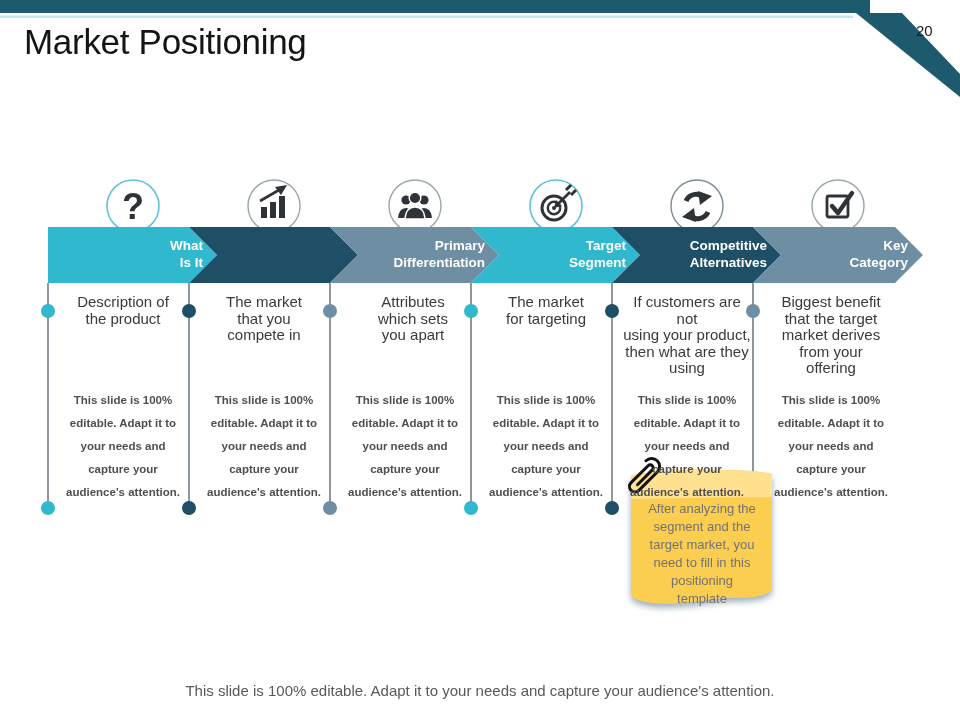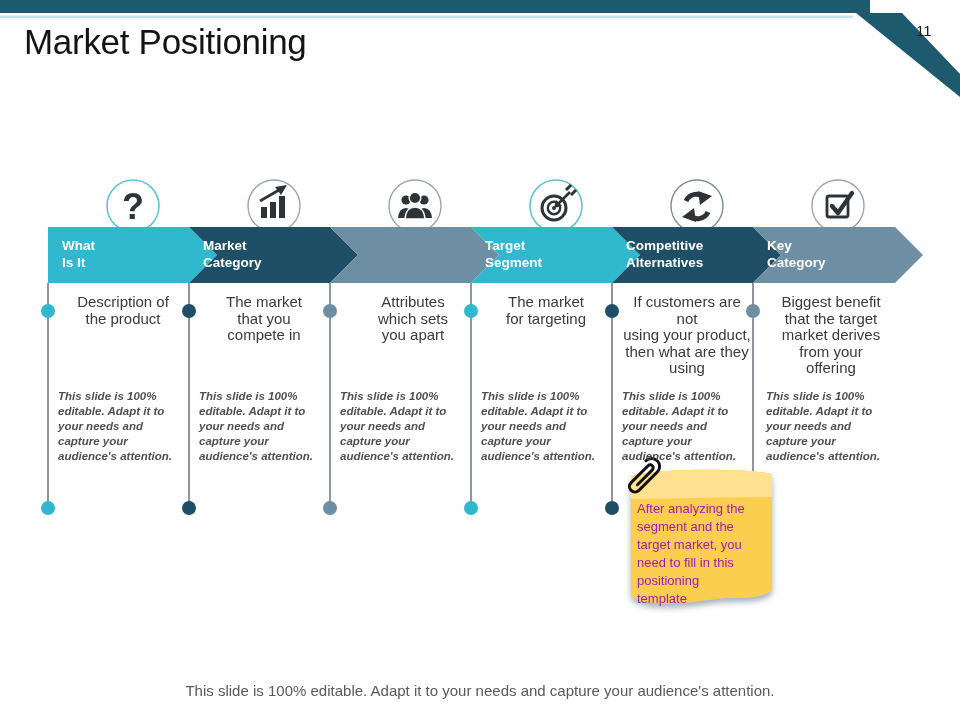--- a/index.html
+++ b/index.html
@@ -2,28 +2,28 @@
 <html><head>
 <meta charset="utf-8">
 <style>
   html,body{margin:0;padding:0;background:#fff;}
   .slide{position:relative;width:960px;height:720px;background:#ffffff;overflow:hidden;
          font-family:"Liberation Sans",sans-serif;}
   .abs{position:absolute;}
   .title{position:absolute;left:20px;top:18px;margin:4px;font-size:35px;font-weight:400;
          color:#141414;letter-spacing:-0.3px;}
   .pagenum{position:absolute;left:916px;top:22px;font-size:15px;color:#1b1b1b;}
-  .chev-label{position:absolute;top:237px;width:141px;text-align:left;color:#ffffff;
+  .chev-label{position:absolute;top:237px;width:141px;text-align:right;color:#ffffff;
               font-weight:700;font-size:13.5px;line-height:17px;white-space:pre-line;}
   .desc{position:absolute;top:294px;width:130px;text-align:center;color:#3a3a3a;
         font-size:15px;line-height:16.5px;white-space:pre-line;}
-  .editable{position:absolute;top:389px;width:130px;color:#4f4f4f;
-            font-weight:700;font-size:11.5px;line-height:15px;white-space:pre-line;font-style:italic;}
-  .note-text{position:absolute;left:637px;top:500px;width:130px;
-             font-size:13px;line-height:18px;color:#a21caf;white-space:pre-line;}
+  .editable{position:absolute;top:389px;width:130px;text-align:center;color:#4f4f4f;
+            font-weight:700;font-size:11.5px;line-height:23px;white-space:pre-line;}
+  .note-text{position:absolute;left:637px;top:500px;width:130px;text-align:center;
+             font-size:13px;line-height:18px;color:#737373;white-space:pre-line;}
   .footer{position:absolute;left:0;top:682px;width:960px;text-align:center;
           font-size:15px;color:#595959;}
   svg text.qmark{font-family:"Liberation Sans",sans-serif;font-weight:700;font-size:36px;fill:#2e3338;}
 </style>
 </head>
 <body>
 
 <div class="slide">
 
   <svg class="abs" style="left:0;top:0;" width="960" height="720" viewBox="0 0 960 720">
@@ -115,26 +115,26 @@
 
     <path d="M631,476 C655,468 748,468 772,474 L772,590 C758,601 738,596 716,599
              C694,602 664,606 646,602 C638,600 631,598 631,594 Z" filter="url(#noteshadow)" fill="#FBCE4F"></path>
     <path d="M631,476 C655,468 748,468 772,474 L772,497 L631,499 Z" fill="#FFE18F"></path>
     <g transform="translate(641,477) rotate(45)">
       <path d="M-8,-15 a8,8 0 0 1 16,0 v26 a5.5,5.5 0 0 1 -11,0 v-24 a3,3 0 0 1 6,0 v21" fill="none" stroke="#111111" stroke-width="3" stroke-linecap="round"></path>
     </g>
   </svg>
 
   <h1 class="title">Market Positioning</h1>
-  <div class="pagenum">11</div>
+  <div class="pagenum">20</div>
 
   <div class="chev-label" style="left:62px;">What
 Is It</div>
-  <div class="chev-label" style="left:203px;">Market
-Category</div>
+  <div class="chev-label" style="left:344px;">Primary
+Differentiation</div>
   <div class="chev-label" style="left:626px;">Competitive
 Alternatives</div>
   <div class="chev-label" style="left:485px;">Target
 Segment</div>
   <div class="chev-label" style="left:767px;">Key
 Category</div>
 
   <div class="desc" style="left:58px;">Description of
 the product</div>
   <div class="desc" style="left:199px;">The market

